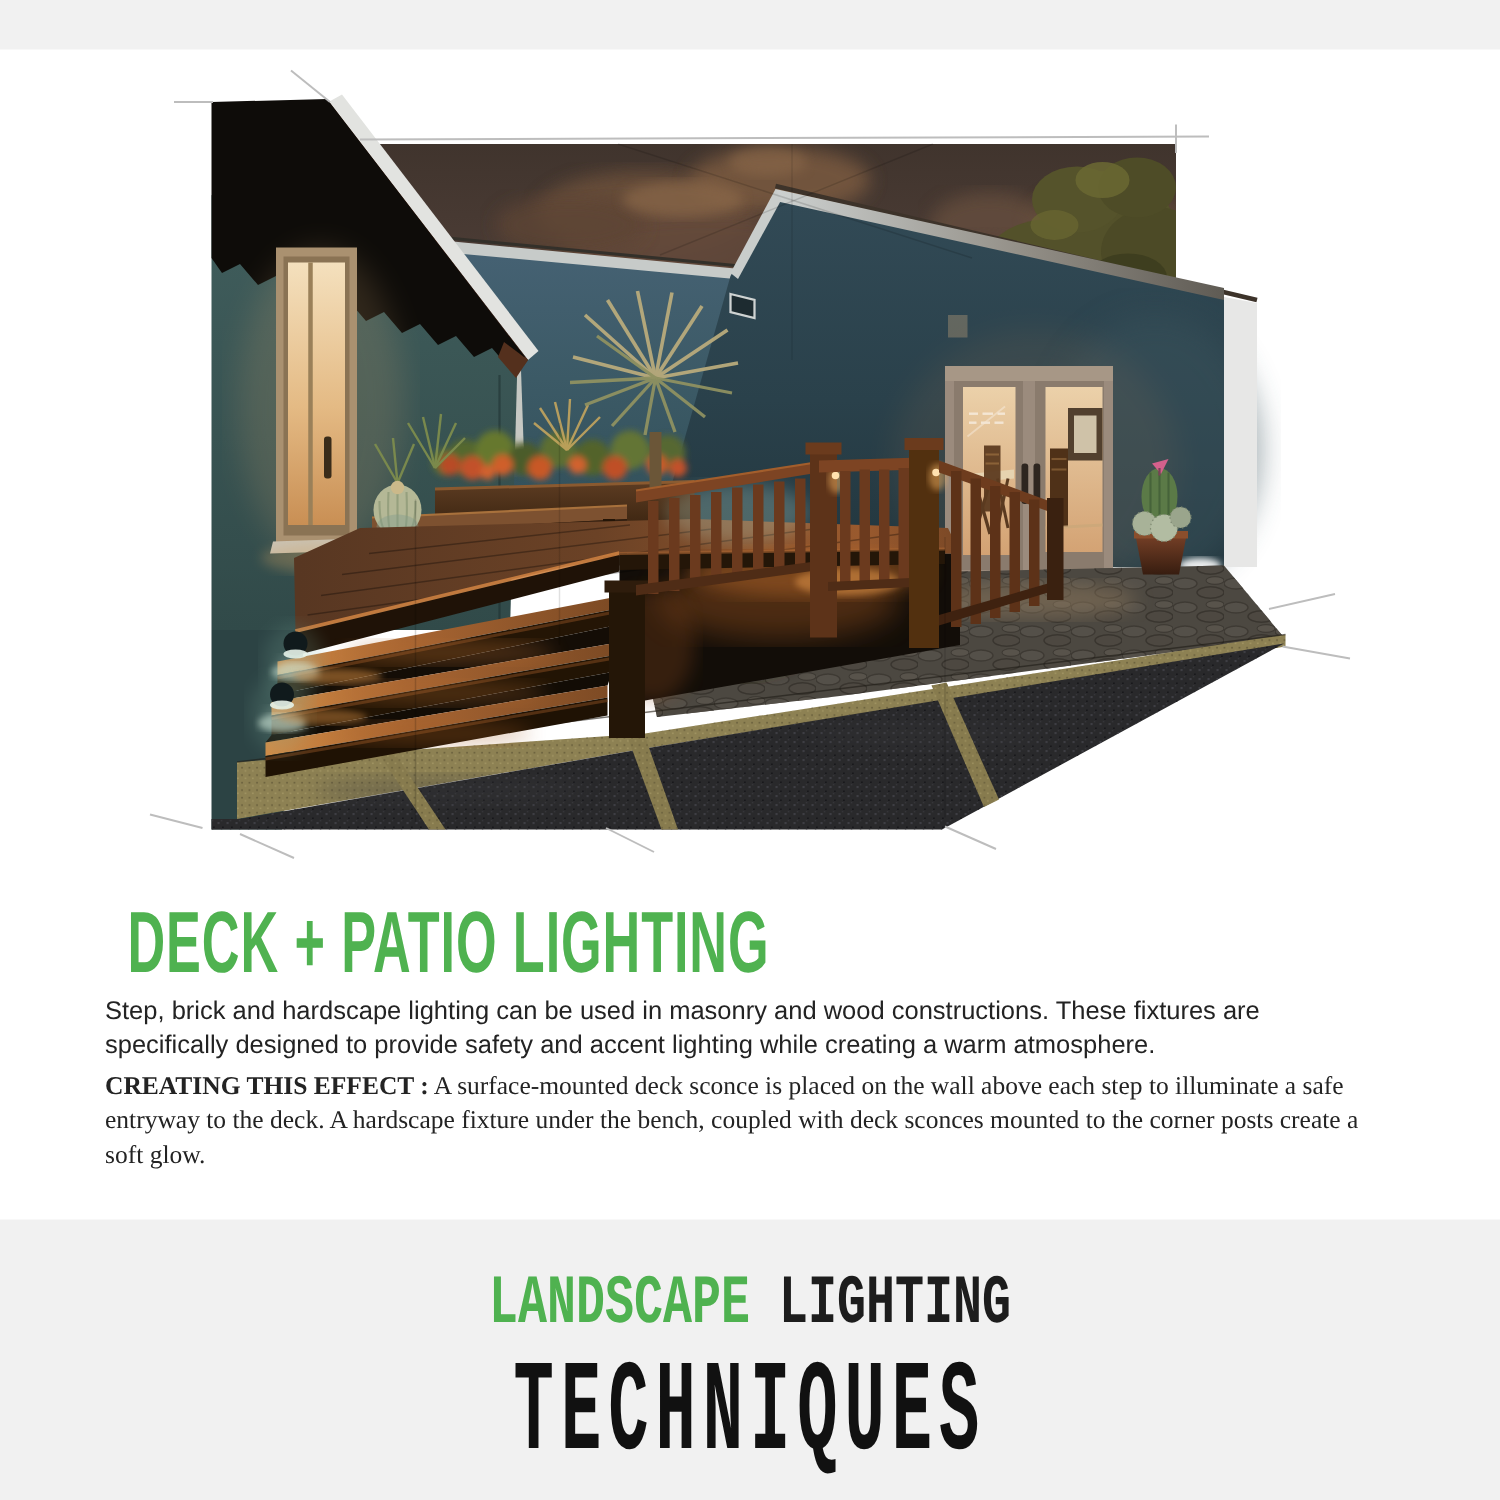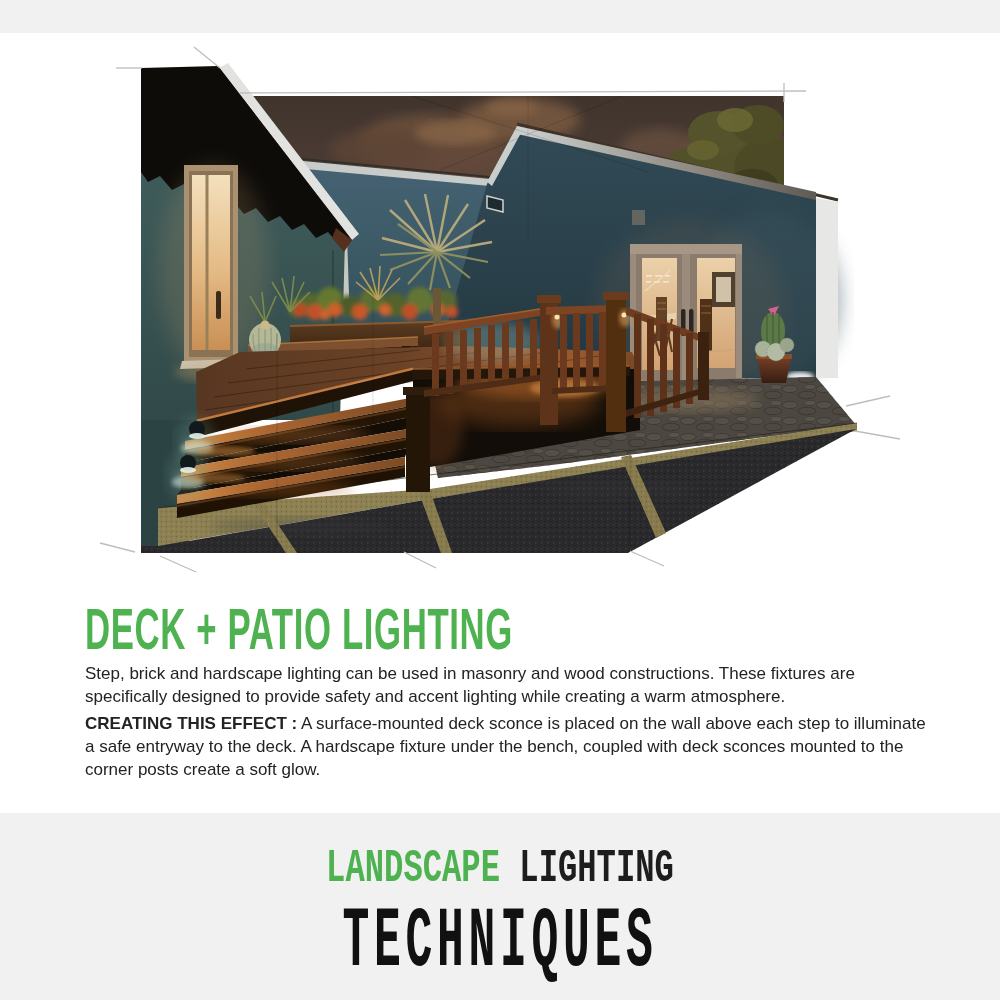--- a/index.html
+++ b/index.html
@@ -9,25 +9,25 @@
   }
   .top-band{position:absolute;left:0;top:0;width:1000px;height:33px;background:#f1f1f1;}
   .illustration{position:absolute;left:0;top:0;width:1000px;height:1000px;}
   .section-heading{
     position:absolute;left:85px;top:600px;margin:0;
     font-size:58px;font-weight:bold;line-height:1.0;letter-spacing:1px;
     color:#4fb250;white-space:nowrap;
     transform:scaleX(0.60);transform-origin:left top;
   }
   .para{
-    position:absolute;left:85px;width:852px;margin:0;
+    position:absolute;left:70px;width:852px;margin:0;
     font-size:17px;line-height:23px;color:#232323;letter-spacing:0px;
   }
   .para-1{top:662px;}
-  .para-2{top:712px;}
+  .para-2{top:712px;font-family:Liberation Serif, serif;}
   .bold-label{font-weight:bold;}
   .footer-band{
     position:absolute;left:0;top:813px;width:1000px;height:187px;
     background:#f1f1f1;text-align:center;font-family:Liberation Mono, monospace;
   }
   .brand-line1{
     margin:33px 0 0 0;font-size:46px;font-weight:bold;line-height:1.0;
     color:#1d1d1d;white-space:nowrap;
     transform:scaleX(0.70);transform-origin:center top;
   }

